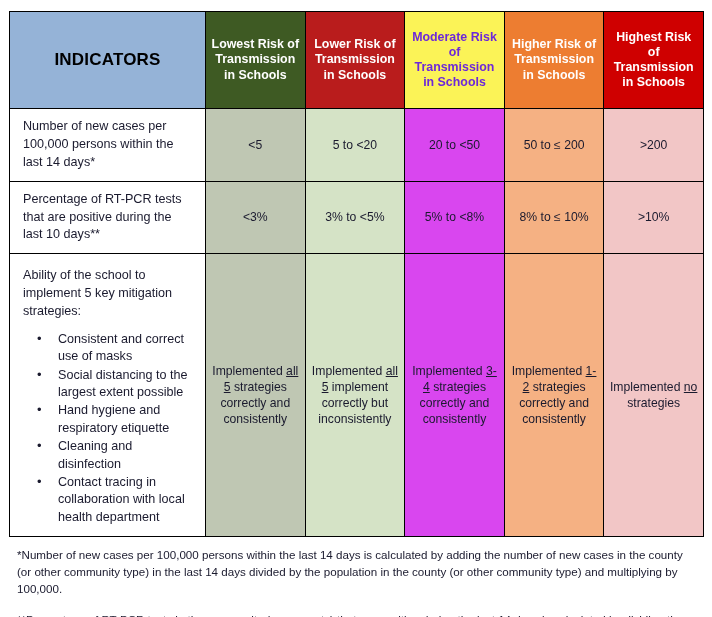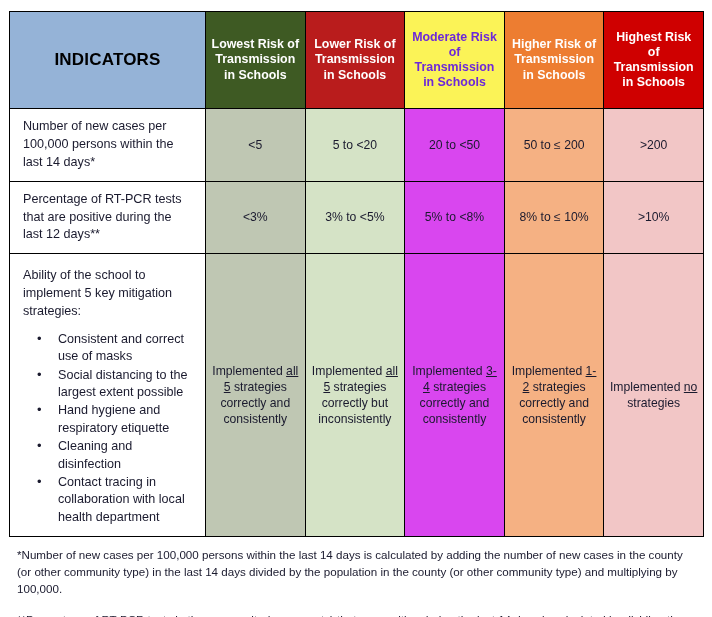--- a/index.html
+++ b/index.html
@@ -158,21 +158,21 @@
     <tbody>
       <tr class="r1">
         <td class="ind-cell">Number of new cases per 100,000 persons within the last 14 days*</td>
         <td class="val tint-1">&lt;5</td>
         <td class="val tint-2">5 to &lt;20</td>
         <td class="val tint-3">20 to &lt;50</td>
         <td class="val tint-4">50 to ≤ 200</td>
         <td class="val tint-5">&gt;200</td>
       </tr>
       <tr class="r2">
-        <td class="ind-cell">Percentage of RT-PCR tests that are positive during the last 12 days**</td>
+        <td class="ind-cell">Percentage of RT-PCR tests that are positive during the last 10 days**</td>
         <td class="val tint-1">&lt;3%</td>
         <td class="val tint-2">3% to &lt;5%</td>
         <td class="val tint-3">5% to &lt;8%</td>
         <td class="val tint-4">8% to ≤ 10%</td>
         <td class="val tint-5">&gt;10%</td>
       </tr>
       <tr class="r3">
         <td class="ind-cell tall">
           <p class="lead">Ability of the school to implement 5 key mitigation strategies:</p>
           <ul>
@@ -180,21 +180,21 @@
             <li>Social distancing to the largest extent possible</li>
             <li>Hand hygiene and respiratory etiquette</li>
             <li>Cleaning and disinfection</li>
             <li>Contact tracing in collaboration with local health department</li>
           </ul>
         </td>
         <td class="val tint-1">
           <span>Implemented </span><u>all 5</u><span> strategies correctly and consistently</span>
         </td>
         <td class="val tint-2">
-          <span>Implemented </span><u>all 5</u><span> strategies correctly but inconsistently</span>
+          <span>Implemented </span><u>all 5</u><span> implement correctly but inconsistently</span>
         </td>
         <td class="val tint-3">
           <span>Implemented </span><u>3-4</u><span> strategies correctly and consistently</span>
         </td>
         <td class="val tint-4">
           <span>Implemented </span><u>1-2</u><span> strategies correctly and consistently</span>
         </td>
         <td class="val tint-5">
           <span>Implemented </span><u>no</u><span> strategies</span>
         </td>

